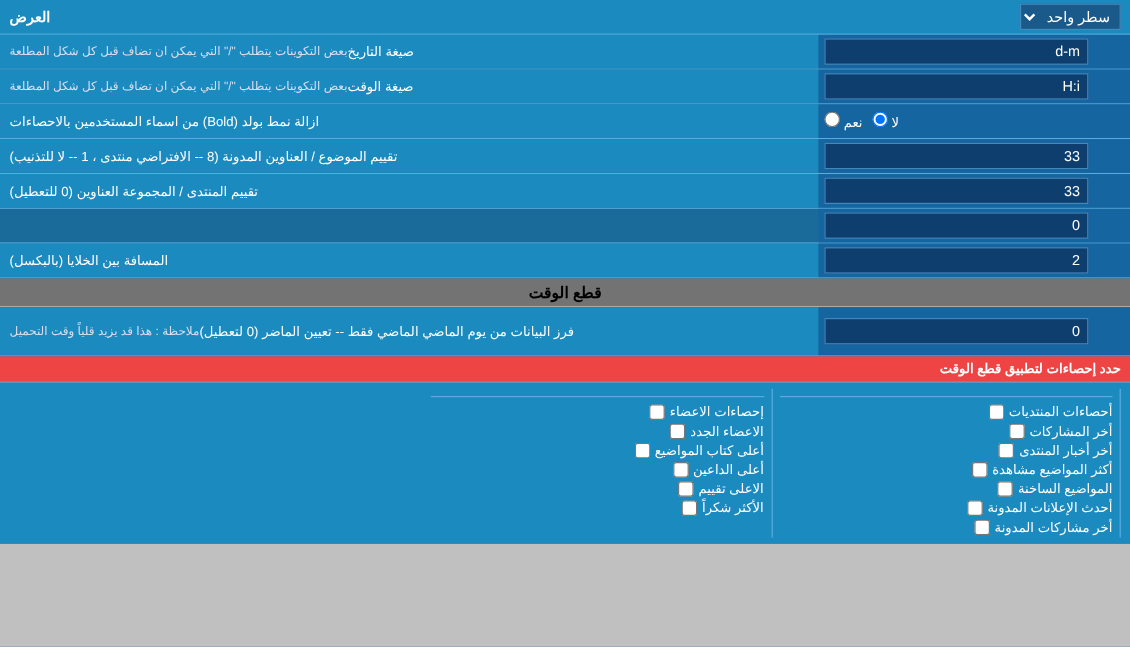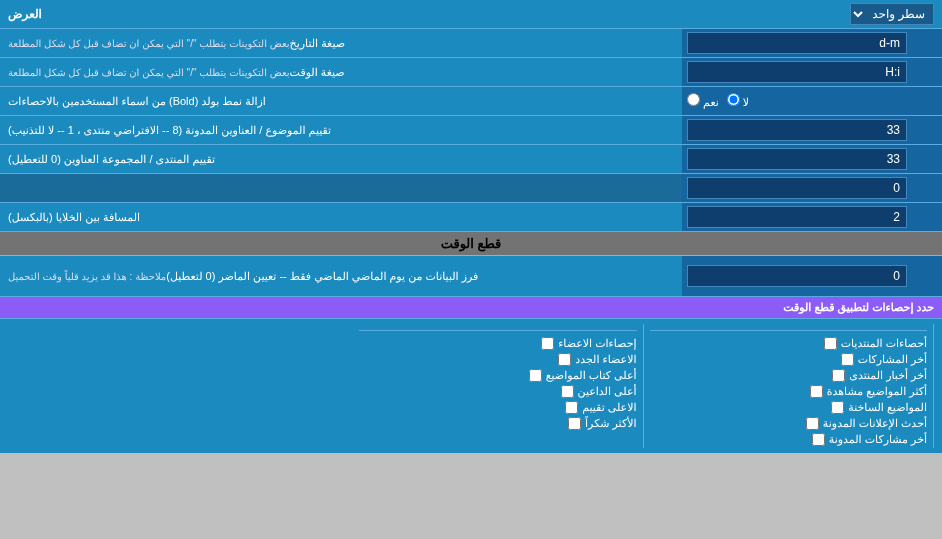--- a/index.html
+++ b/index.html
@@ -137,21 +137,21 @@
     }
     .top-row {
       background: #1a8abf;
       display: flex;
       align-items: center;
       justify-content: space-between;
       padding: 3px 8px;
       border-bottom: 1px solid #5aace0;
     }
     .limit-section {
-      background: #8b5cf6;
+      background: #ef4444;
       color: #fff;
       padding: 4px 8px;
       font-size: 11px;
       border-bottom: 1px solid #5aace0;
     }
   </style>
 </head>
 <body>
 
 <div class="main-container">

